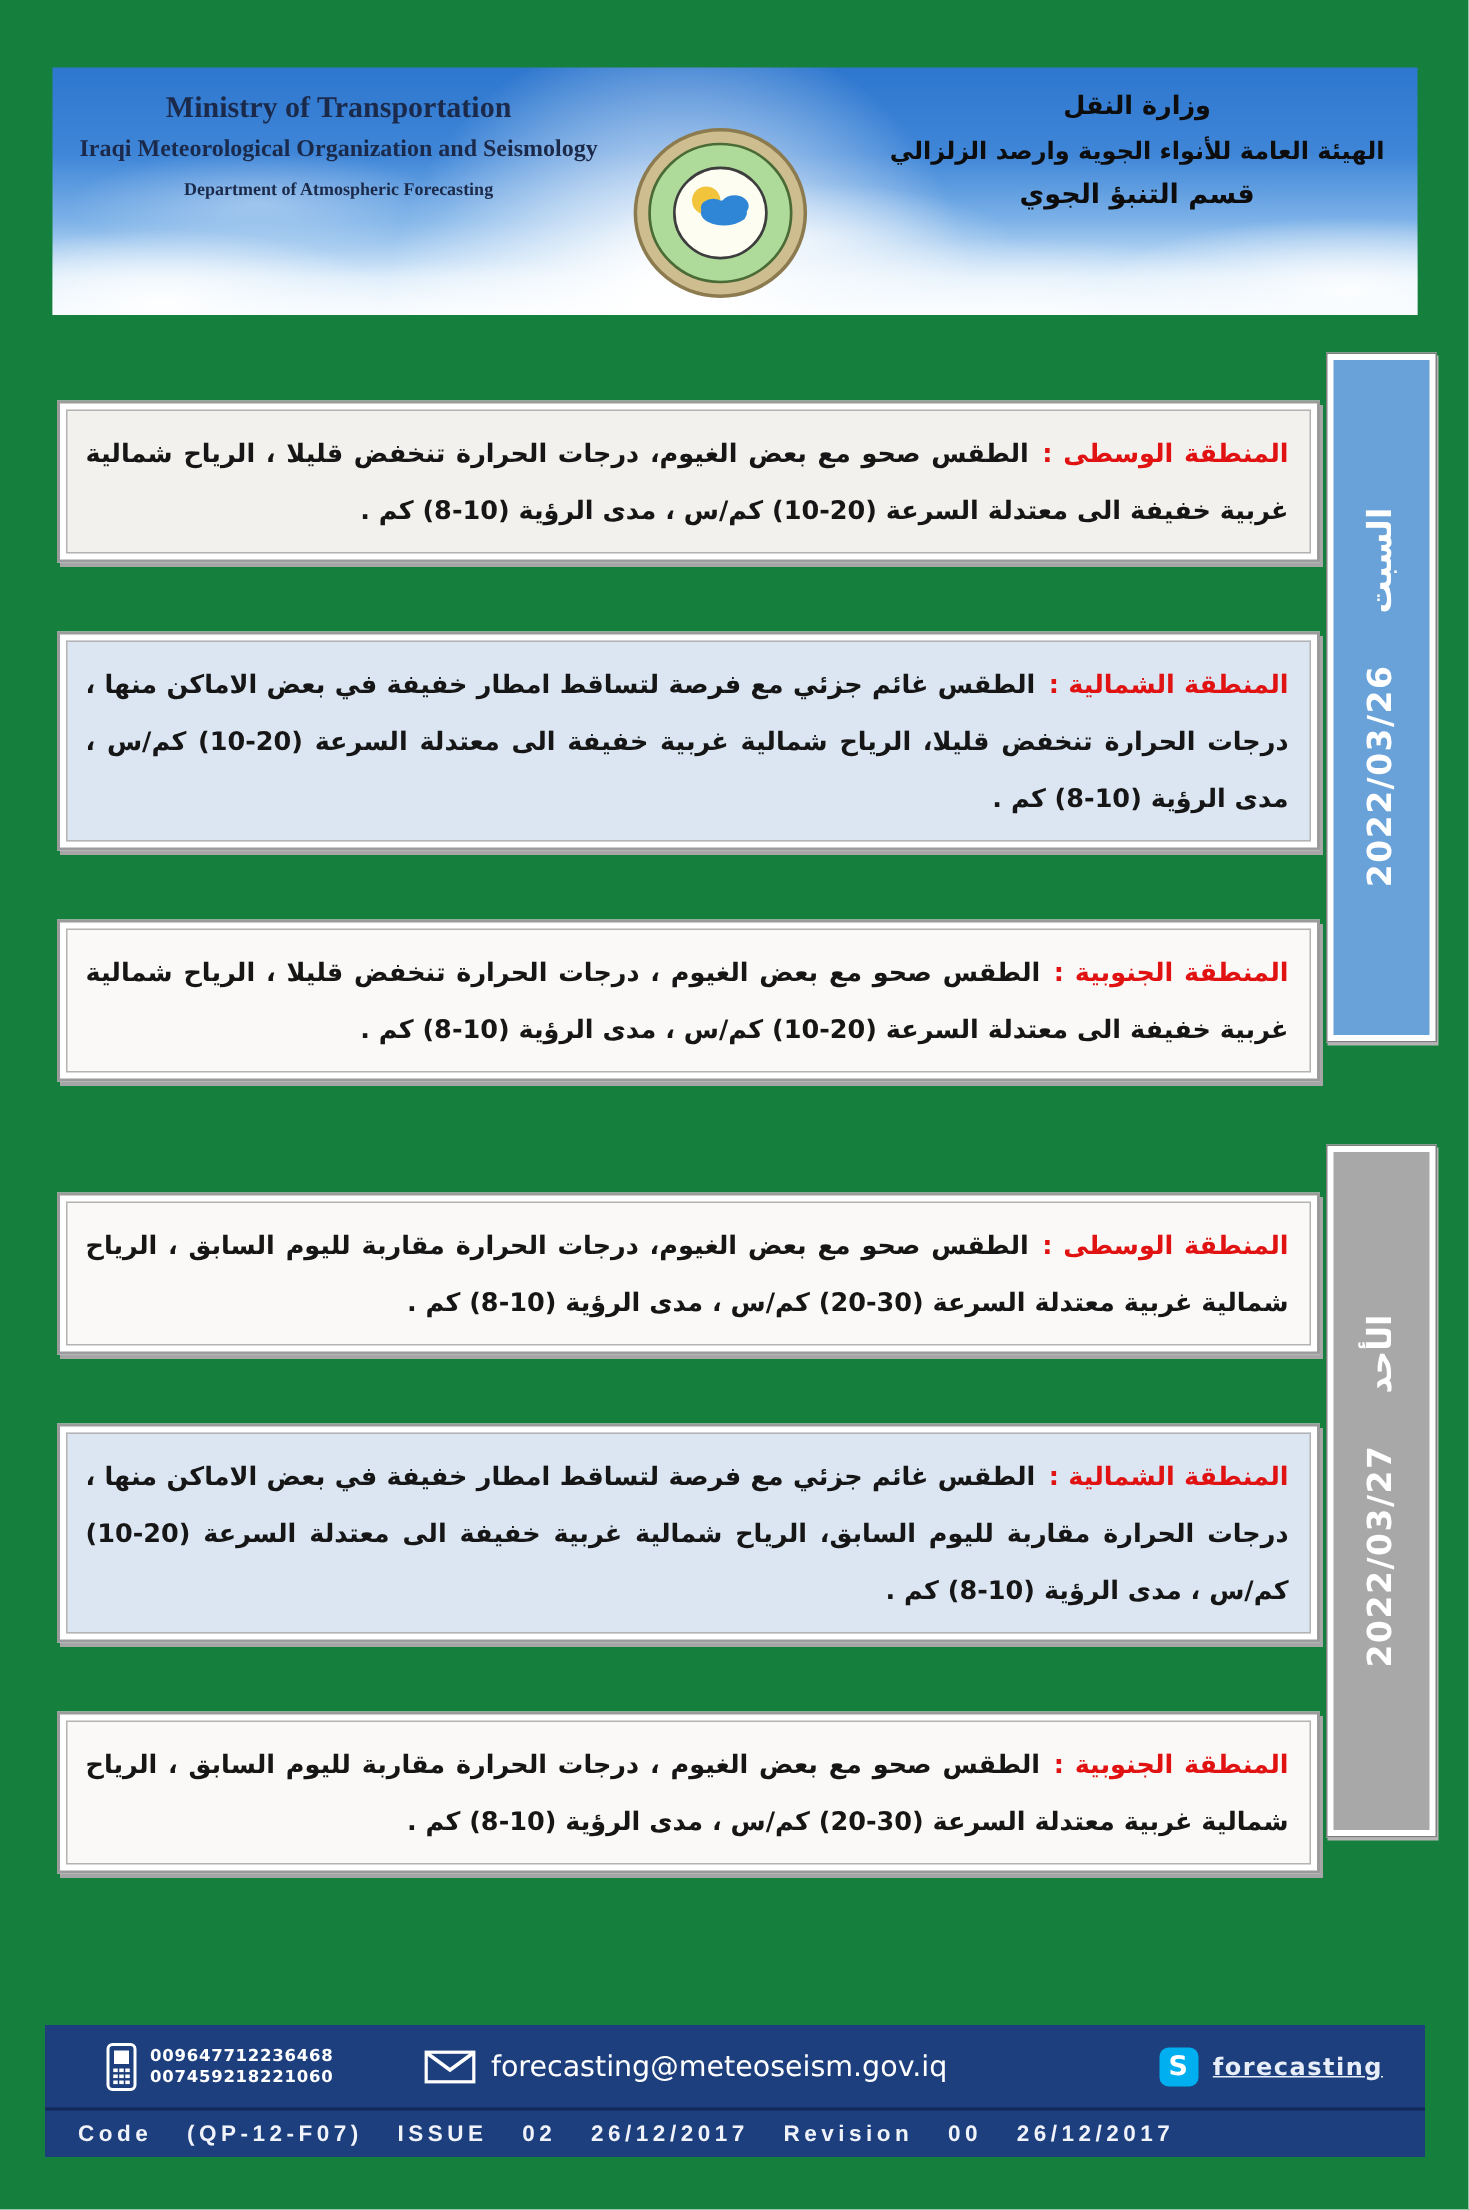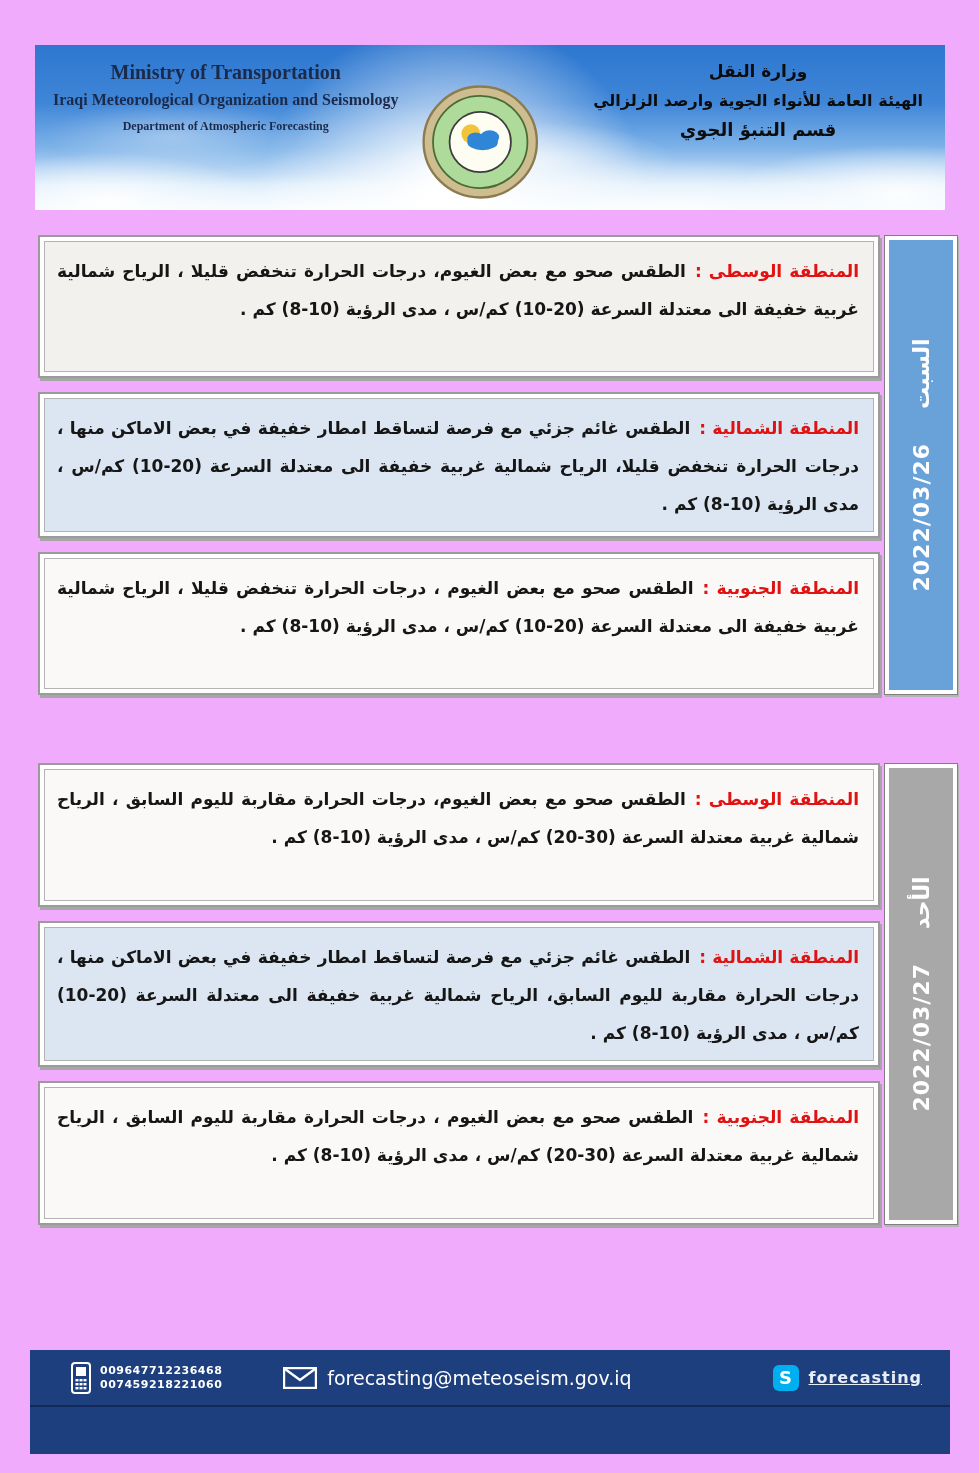--- a/index.html
+++ b/index.html
@@ -1,16 +1,16 @@
 <!DOCTYPE html>
 <html lang="ar"><head>
 <meta charset="utf-8">
 <style>
   html,body{margin:0;padding:0;background:#ffffff;}
-  .page{width:979px;height:1473px;position:relative;background:#f0abfc;overflow:hidden;
+  .page{width:979px;height:1473px;position:relative;background:#15803d;overflow:hidden;
         font-family:"DejaVu Sans",sans-serif;}
 
   
   .banner{position:absolute;top:45px;left:35px;width:910px;height:165px;
     background:
       radial-gradient(circle at 46% 102%, rgba(255,255,255,0.98) 6%, rgba(255,255,255,0) 38%),
       radial-gradient(ellipse 220px 70px at 8% 95%, rgba(255,255,255,0.95), rgba(255,255,255,0) 70%),
       radial-gradient(ellipse 260px 80px at 30% 112%, rgba(255,255,255,0.97), rgba(255,255,255,0) 70%),
       radial-gradient(ellipse 300px 90px at 70% 108%, rgba(255,255,255,0.95), rgba(255,255,255,0) 72%),
       radial-gradient(ellipse 240px 70px at 95% 90%, rgba(255,255,255,0.9), rgba(255,255,255,0) 70%),
@@ -28,42 +28,42 @@
   .ar-2{font-size:16px;font-weight:bold;}
   .ar-3{font-size:18px;font-weight:bold;}
   .logo{position:absolute;left:50%;top:38px;transform:translateX(-58%);width:122px;height:118px;}
 
   
   .day-group{position:absolute;left:38px;width:920px;display:flex;gap:4px;}
   .group-sat{top:235px;height:460px;}
   .group-sun{top:763px;height:462px;}
   .boxes{width:842px;display:flex;flex-direction:column;gap:14px;}
   .fbox{flex:1;background:#ffffff;border:2px solid #9b9b9b;padding:4px;
-        box-shadow:2px 3px 0 #a6a6a6;}
+        box-shadow:2px 3px 0 #a6a6a6;margin-top:32px;}
   .fbox-inner{height:100%;box-sizing:border-box;border:1px solid #b3b3b3;
         padding:10px 14px 8px 12px;direction:rtl;text-align:justify;
         font-size:17px;font-weight:bold;color:#161616;line-height:38px;}
   .bg-grey .fbox-inner{background:#f3f1ee;}
   .bg-blue .fbox-inner{background:#dbe6f2;}
   .bg-white .fbox-inner{background:#faf9f7;}
   .region{color:#e01212;margin-inline-end:9px;}
 
   
   .day-bar{width:74px;box-sizing:border-box;background:#ffffff;border:1px solid #7f7f7f;
            padding:4px;box-shadow:1px 2px 0 #b5b5b5;}
   .day-bar-fill{position:relative;width:100%;height:100%;}
   .fill-blue{background:#69a2d8;}
   .fill-grey{background:#a8a8a8;}
   .bar-label{position:absolute;top:50%;left:50%;
      transform:translate(-50%,-50%) rotate(-90deg);
      white-space:nowrap;display:flex;direction:rtl;gap:34px;align-items:center;
      color:#ffffff;font-weight:bold;font-size:22px;letter-spacing:1px;}
 
   
-  .footer{position:absolute;top:1350px;left:30px;width:920px;height:104px;
+  .footer{position:absolute;top:1350px;left:30px;width:920px;height:88px;
           background:#1d3f7d;color:#ffffff;}
   .footer-row1{height:55px;display:flex;align-items:center;border-bottom:2px solid #12295a;}
   .phone-block{display:flex;align-items:center;gap:8px;margin-left:40px;}
   .phone-nums{font-size:11px;font-weight:bold;line-height:14px;letter-spacing:0.5px;}
   .email-block{display:flex;align-items:center;gap:10px;margin:16px auto;transform:translateX(-40px);}
   .email-text{font-size:19px;}
   .skype-block{display:flex;align-items:center;gap:10px;margin-right:28px;}
   .skype-badge{width:26px;height:26px;border-radius:6px;background:#00aff0;color:#ffffff;
      font-weight:bold;font-size:18px;display:flex;align-items:center;justify-content:center;}
   .skype-text{font-size:16px;font-weight:bold;letter-spacing:1px;color:#e8eef8;text-decoration:underline;}
@@ -187,15 +187,18 @@
           <rect x="1" y="1" width="32" height="20" fill="none" stroke="#ffffff" stroke-width="2.4"></rect>
           <polyline points="2,2 17,13 32,2" fill="none" stroke="#ffffff" stroke-width="2.4"></polyline>
         </svg>
         <span class="email-text">forecasting@meteoseism.gov.iq</span>
       </div>
       <div class="skype-block">
         <span class="skype-badge">S</span>
         <span class="skype-text">forecasting</span>
       </div>
     </div>
+    <div class="footer-row2">
+      <span>Code (QP-12-F07) ISSUE 02 26/12/2017 Revision 00 26/12/2017</span>
+    </div>
   </footer>
 
 </div>
 
 </body></html>

